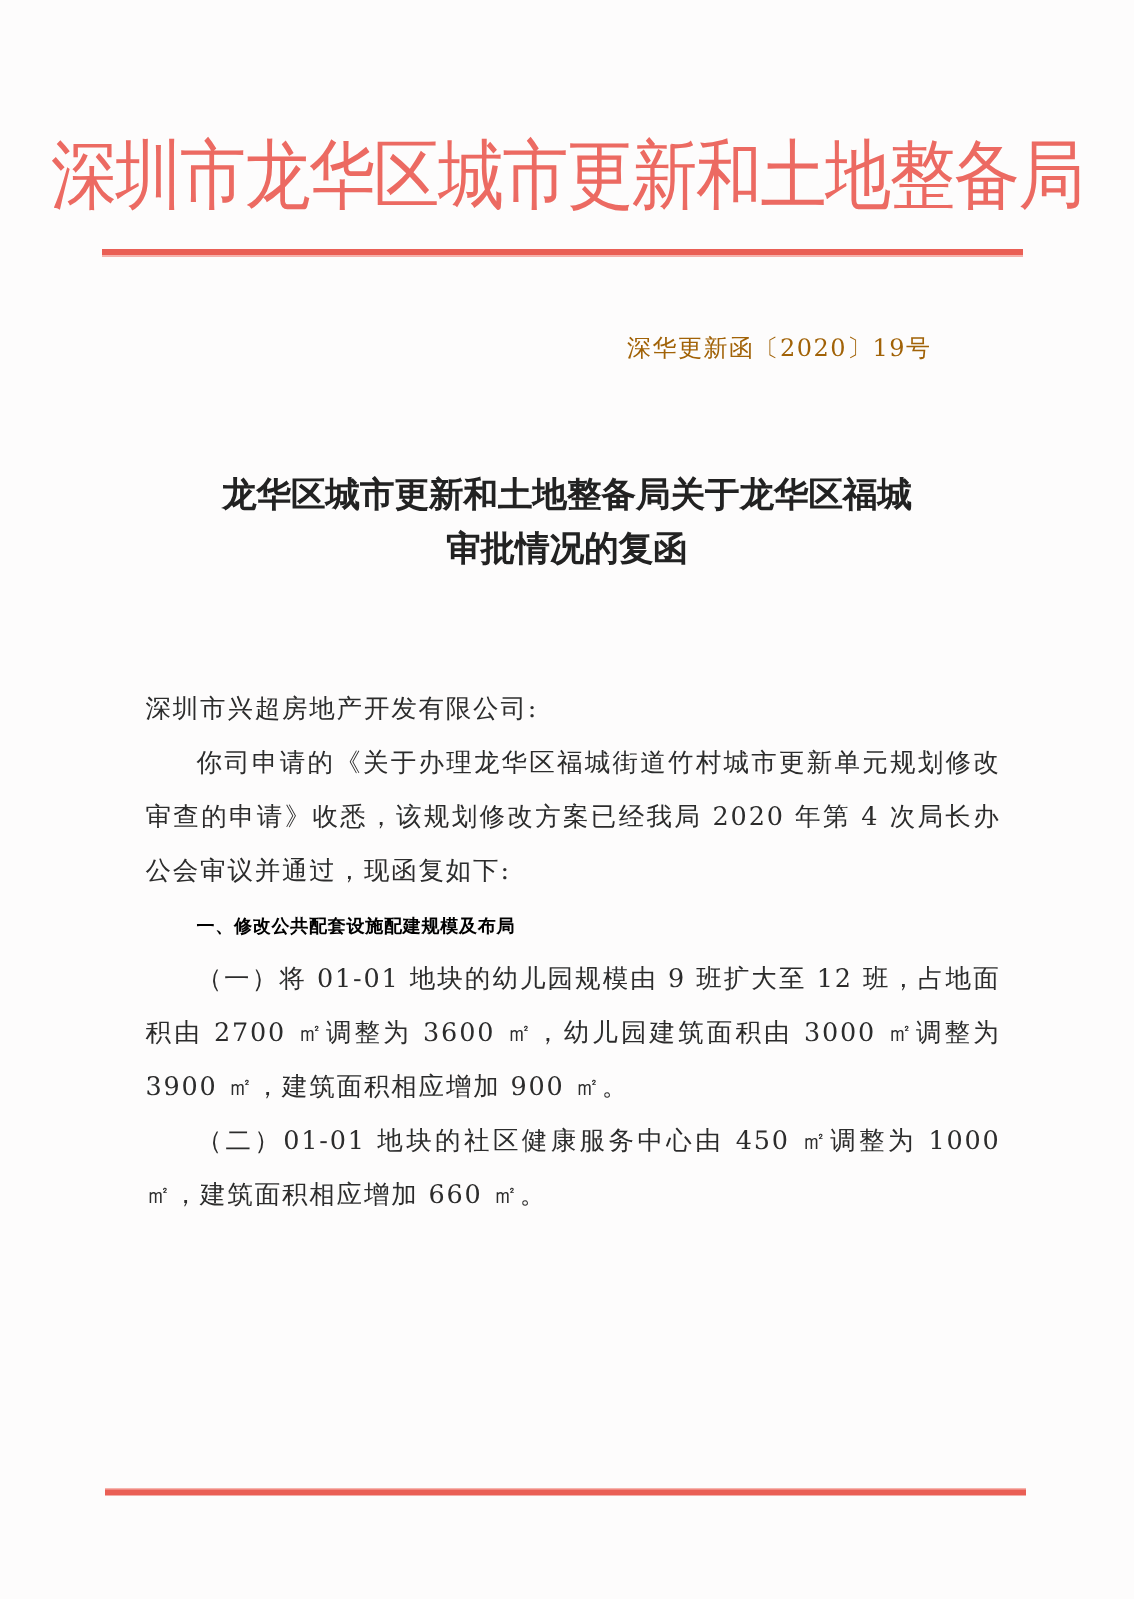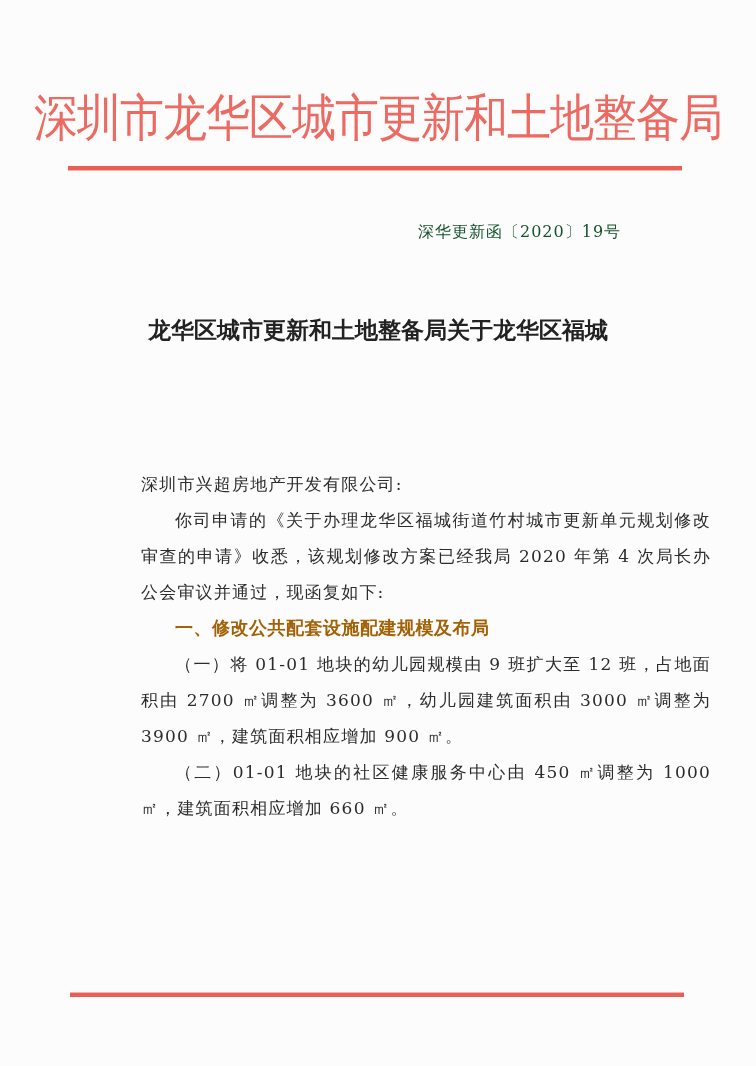--- a/index.html
+++ b/index.html
@@ -28,72 +28,72 @@
     left: 68px; width: 614px;
     top: 166px; height: 4px;
     background: #ea5f55;
     border-bottom: 1px solid #f6b3ad;
   }
   .doc-number {
     position: absolute;
     top: 222px; left: 418px;
     font-size: 16px;
     letter-spacing: 1px;
-    color: #14532d;
+    color: #a16207;
   }
   .doc-title {
     position: absolute;
     left: 0; width: 756px;
     top: 312px;
     text-align: center;
     font-family: "DejaVu Sans", sans-serif;
     font-size: 23px;
     line-height: 36px;
     color: #222;
     font-weight: bold;
   }
   .doc-title div { white-space: nowrap; }
   .body {
     position: absolute;
     left: 97px; width: 570px;
-    top: 466px;
+    top: 455px;
     font-size: 17px;
     line-height: 36px;
     color: #2c2c2c;
     letter-spacing: 1.2px;
-    margin-left: 44px;
   }
   .body p { margin: 0; text-align: justify; }
   .indent { text-indent: 34px; }
   .section-heading {
     font-family: "DejaVu Sans", sans-serif;
     font-weight: bold;
-    font-size: 18px;
+    font-size: 12px;
     text-indent: 34px;
-    color: #a16207;
+    color: #000000;
     letter-spacing: 0.5px;
   }
   .footer-rule {
     position: absolute;
     left: 70px; width: 614px;
     top: 992px; height: 4px;
     background: #ea5f55;
     border-top: 1px solid #f6b3ad;
   }
 </style>
 </head>
 <body>
 
 <div class="header-title">深圳市龙华区城市更新和土地整备局</div>
 <div class="header-rule"></div>
 
 <div class="doc-number">深华更新函〔2020〕19号</div>
 
 <div class="doc-title">
   <div>龙华区城市更新和土地整备局关于龙华区福城</div>
+  <div>审批情况的复函</div>
 </div>
 
 <div class="body">
   <p>深圳市兴超房地产开发有限公司:</p>
   <p class="indent">你司申请的《关于办理龙华区福城街道竹村城市更新单元规划修改审查的申请》收悉，该规划修改方案已经我局 2020 年第 4 次局长办公会审议并通过，现函复如下:</p>
   <p class="section-heading">一、修改公共配套设施配建规模及布局</p>
   <p class="indent">（一）将 01-01 地块的幼儿园规模由 9 班扩大至 12 班，占地面积由 2700 ㎡调整为 3600 ㎡，幼儿园建筑面积由 3000 ㎡调整为 3900 ㎡，建筑面积相应增加 900 ㎡。</p>
   <p class="indent">（二）01-01 地块的社区健康服务中心由 450 ㎡调整为 1000 ㎡，建筑面积相应增加 660 ㎡。</p>
 </div>
 

